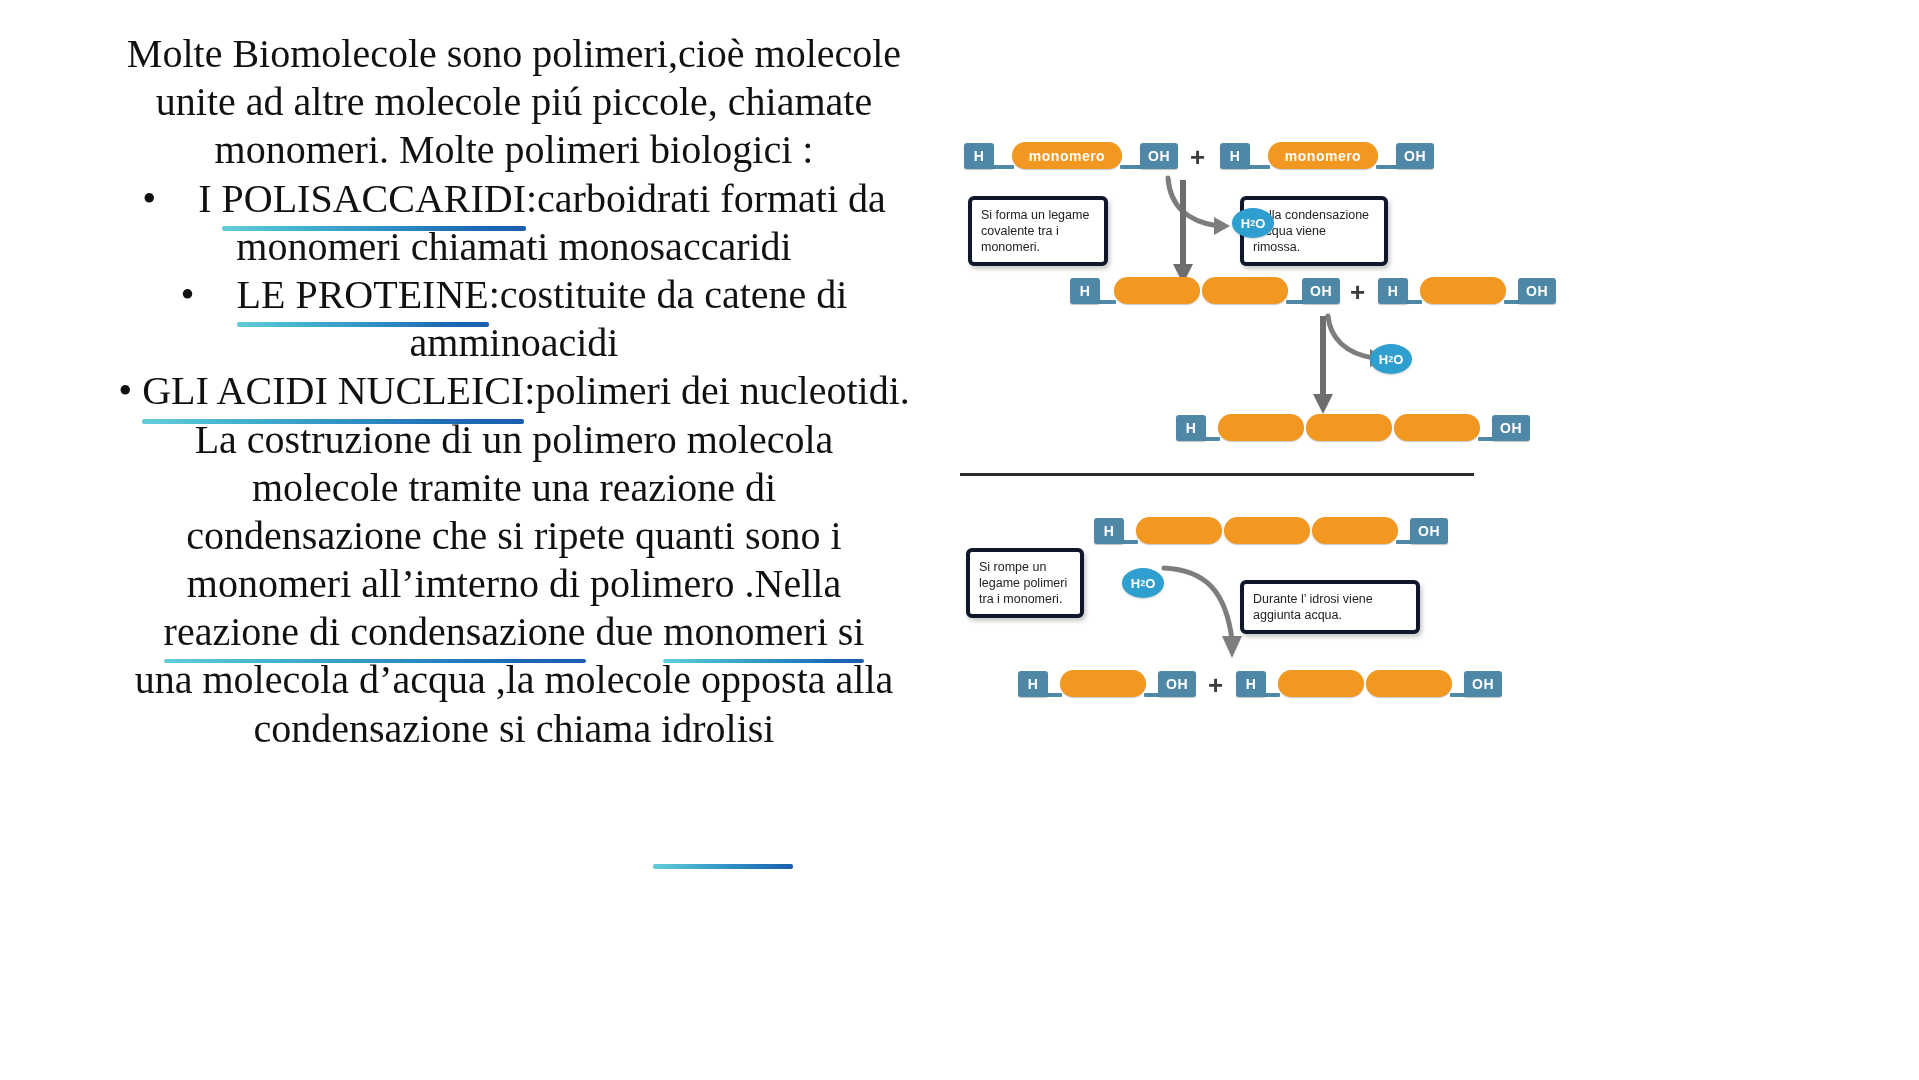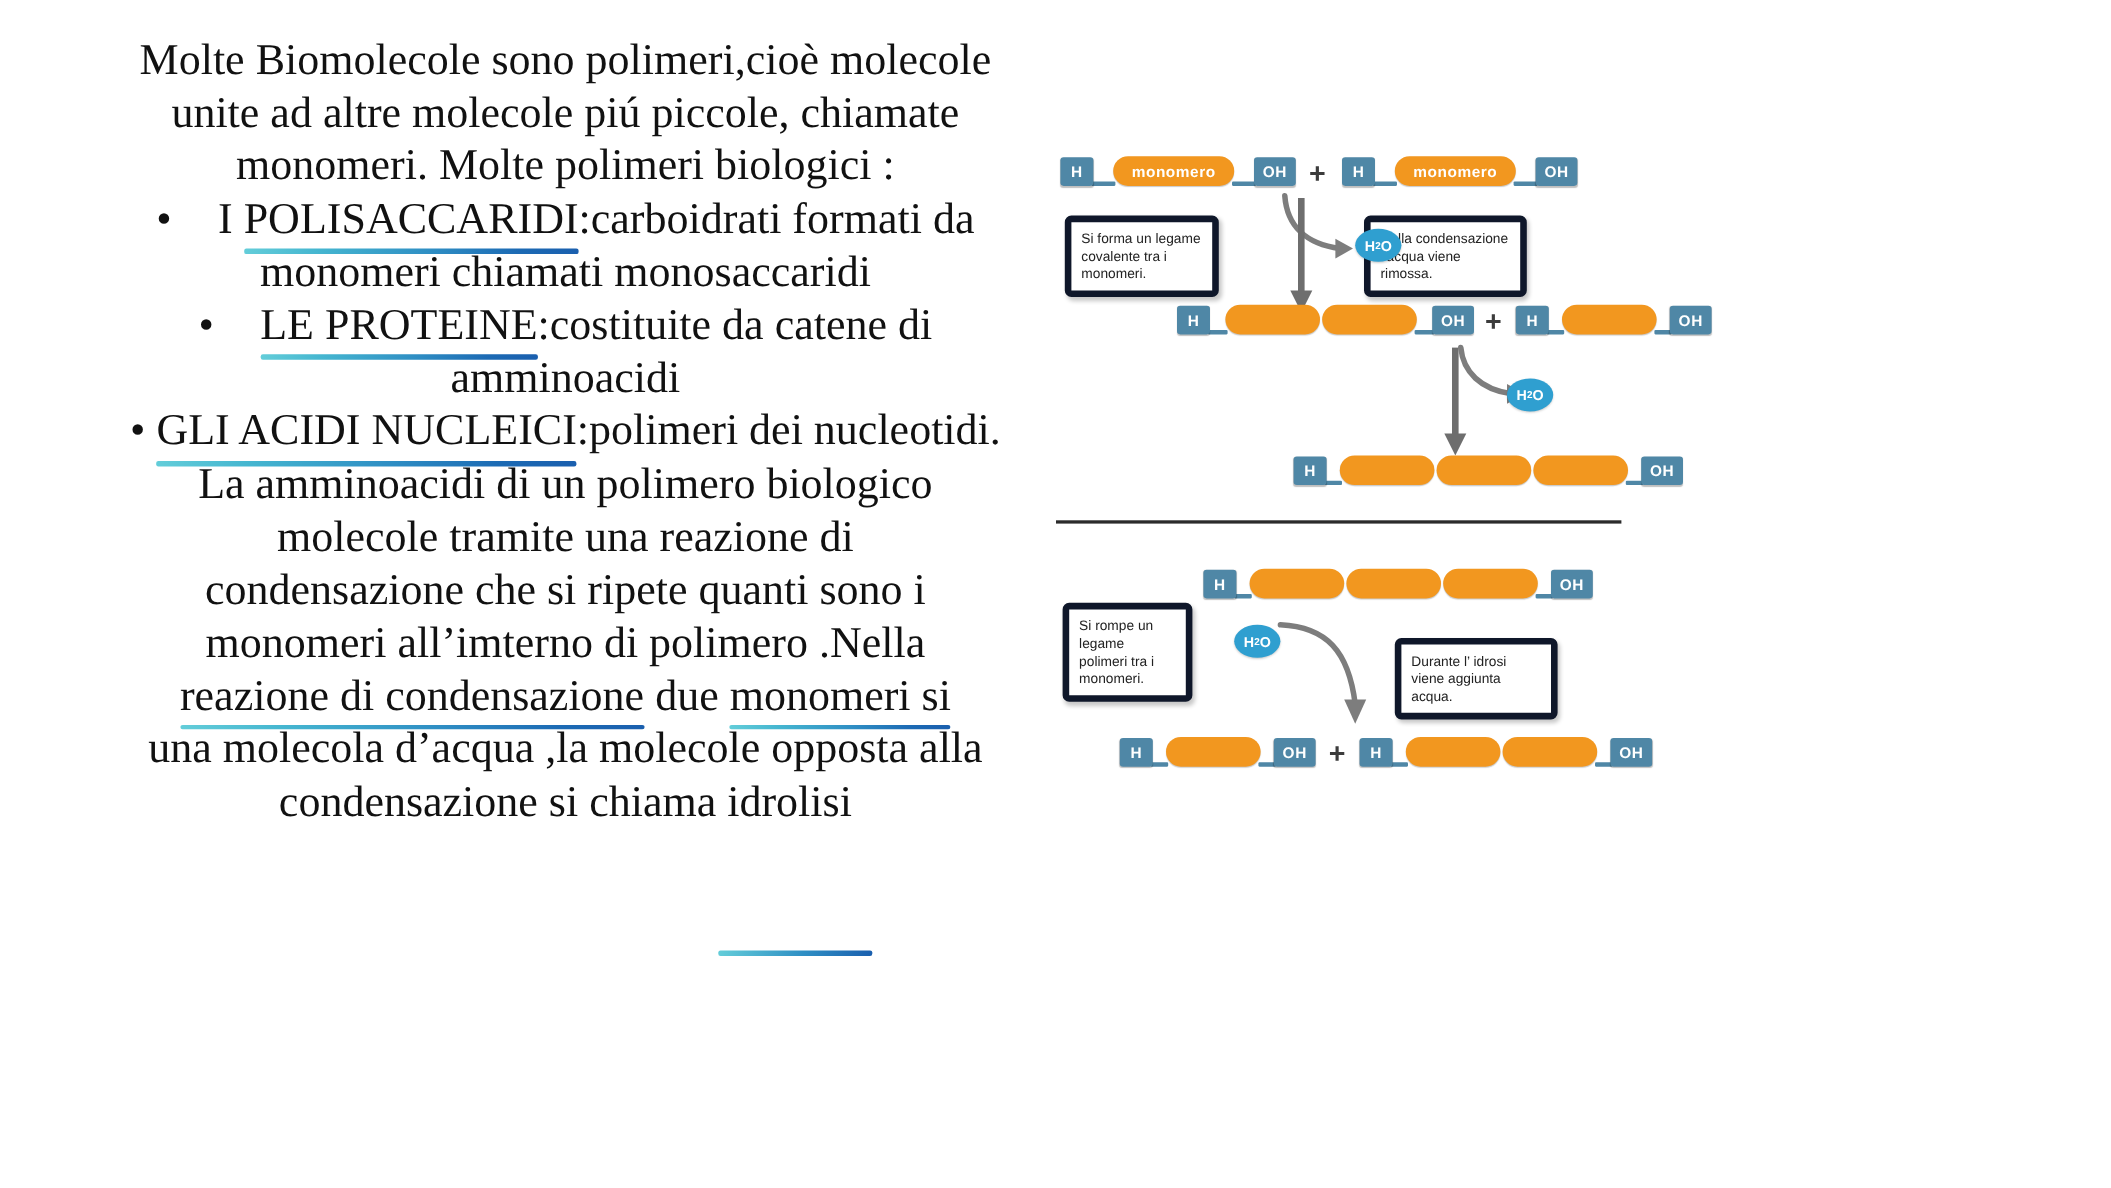--- a/index.html
+++ b/index.html
@@ -83,21 +83,21 @@
   .plus{
     position:absolute;
     font-family:"Liberation Sans","DejaVu Sans",sans-serif;
     font-size:26px;font-weight:bold;color:#3c3c3c;
     line-height:1;
   }
   .callout{
     position:absolute;
     box-sizing:border-box;
     background:#ffffff;
-    border:6px solid #0f172a;
+    border:4px solid #0f172a;
     border-radius:6px;
     box-shadow:2px 3px 4px rgba(0,0,0,.22);
     font-family:"Liberation Sans","DejaVu Sans",sans-serif;
     font-size:12.5px;
     line-height:1.28;
     color:#222;
     padding:7px 9px;
   }
   .water{
     position:absolute;
@@ -143,21 +143,21 @@
       <span class="ln">amminoacidi</span>
     </div>
 
     <div class="para">
       <span class="bullet-line">
         <span class="bdot">•</span>&nbsp;<span class="ul">GLI ACIDI NUCLEICI</span><span>:polimeri dei nucleotidi.</span>
       </span>
     </div>
 
     <div class="para">
-      <span class="ln">La amminoacidi di un polimero biologico</span>
+      <span class="ln">La costruzione di un polimero molecola</span>
       <span class="ln">molecole tramite una reazione di</span>
       <span class="ln">condensazione che si ripete quanti sono i</span>
       <span class="ln">monomeri all’imterno di polimero .Nella</span>
       <span class="ln"><span class="ul thin">reazione di condensazione</span><span> due </span><span class="ul thin">monomeri si</span></span>
       <span class="ln">una molecola d’acqua ,la molecole opposta alla</span>
       <span class="ln">condensazione si chiama idrolisi</span>
     </div>
 
   </div>
 
@@ -240,21 +240,21 @@
 
     <div class="bond" style="left:170px;top:422px;width:16px;"></div>
     <div class="node term" style="left:142px;top:400px;width:30px;">H</div>
     <div class="node mono blank" style="left:184px;top:399px;width:86px;"></div>
     <div class="node mono blank" style="left:272px;top:399px;width:86px;"></div>
     <div class="node mono blank" style="left:360px;top:399px;width:86px;"></div>
     <div class="bond" style="left:444px;top:422px;width:16px;"></div>
     <div class="node term" style="left:458px;top:400px;width:38px;">OH</div>
 
     <div class="callout" style="left:14px;top:430px;width:118px;">Si rompe un legame polimeri tra i monomeri.</div>
-    <div class="callout" style="left:288px;top:462px;width:148px;margin-left:28px;">Durante l’ idrosi viene aggiunta acqua.</div>
+    <div class="callout" style="left:288px;top:462px;width:180px;">Durante l’ idrosi viene aggiunta acqua.</div>
 
     <div class="water" style="left:170px;top:450px;width:42px;height:30px;">
       <span>H</span>
         <sub>2</sub>
         <span>O</span>
     </div>
 
     <svg class="arrow-svg" style="left:208px;top:444px;" width="110" height="110" viewBox="0 0 110 110">
       <path d="M4 6 C 46 8, 66 30, 72 78" stroke="#7d7d7d" stroke-width="5" fill="none" stroke-linecap="round"></path>
       <path d="M62 74 L82 74 L72 96 Z" fill="#7d7d7d"></path>

